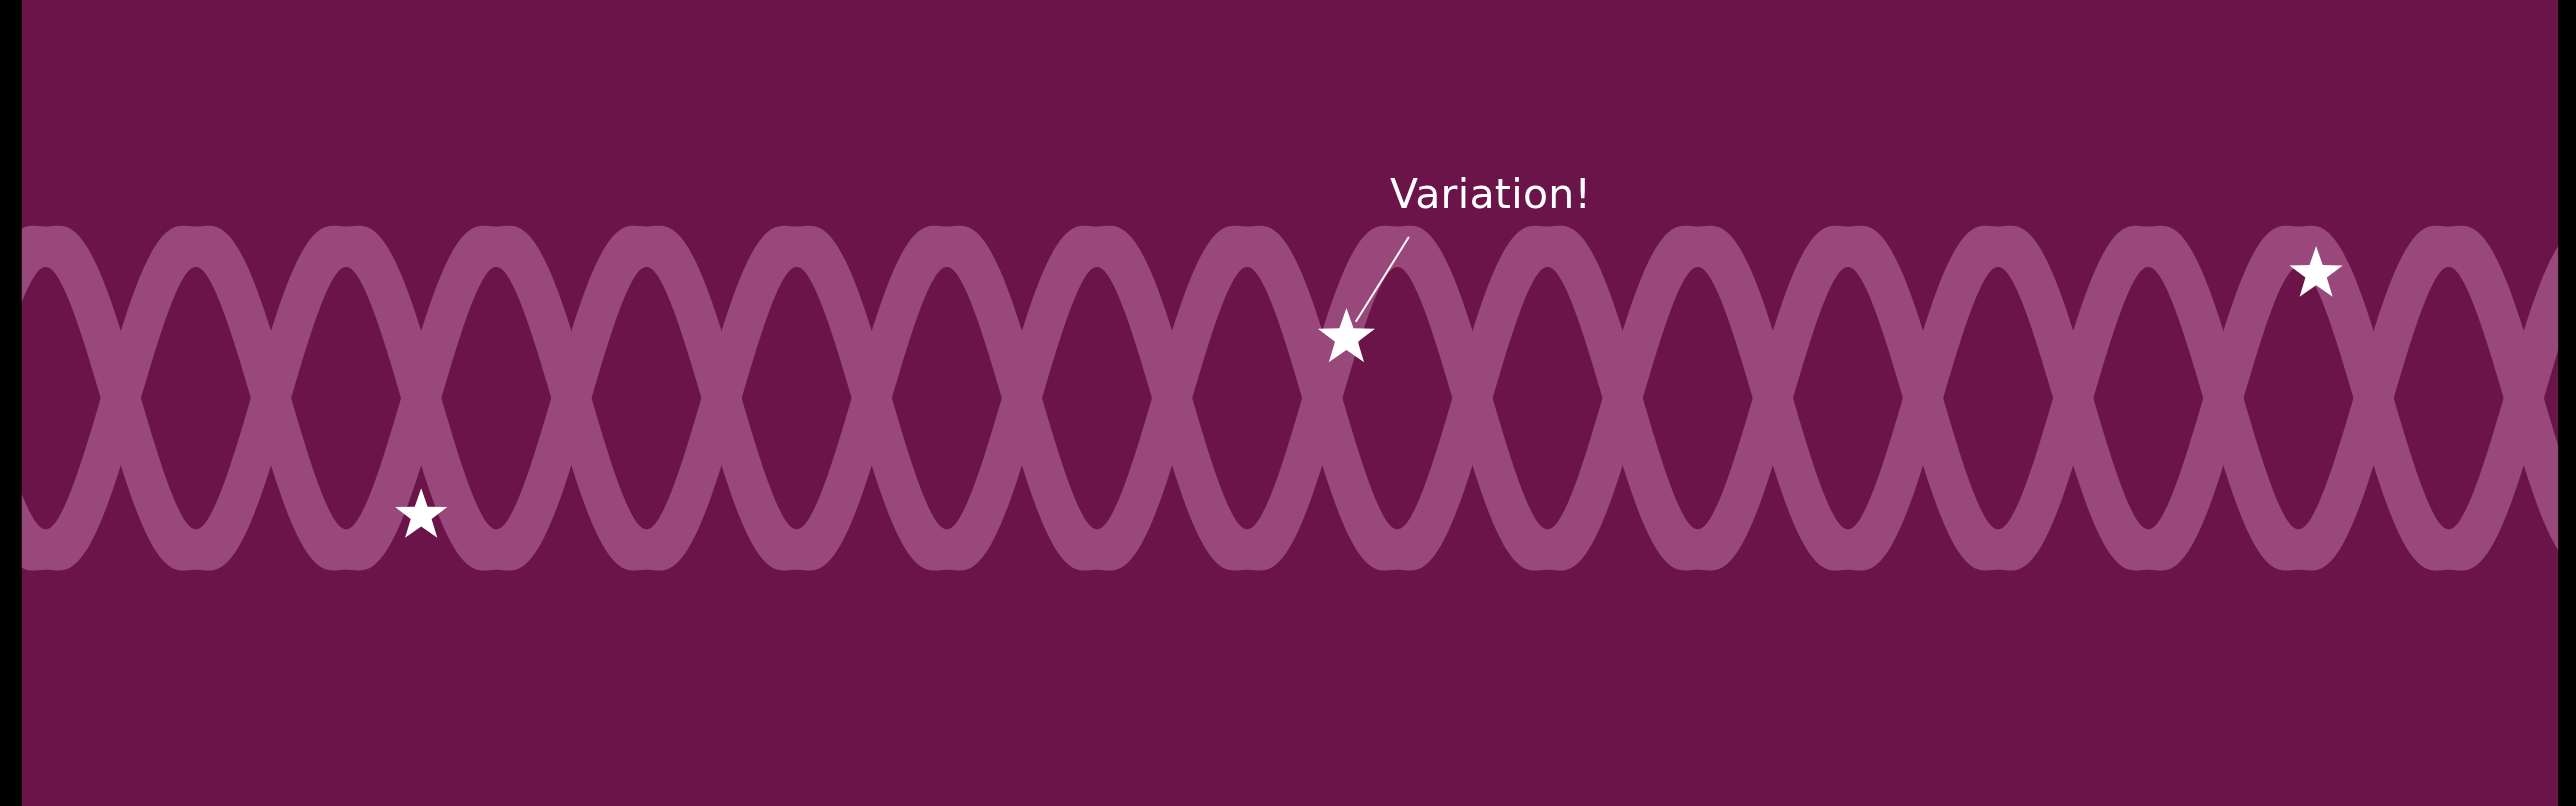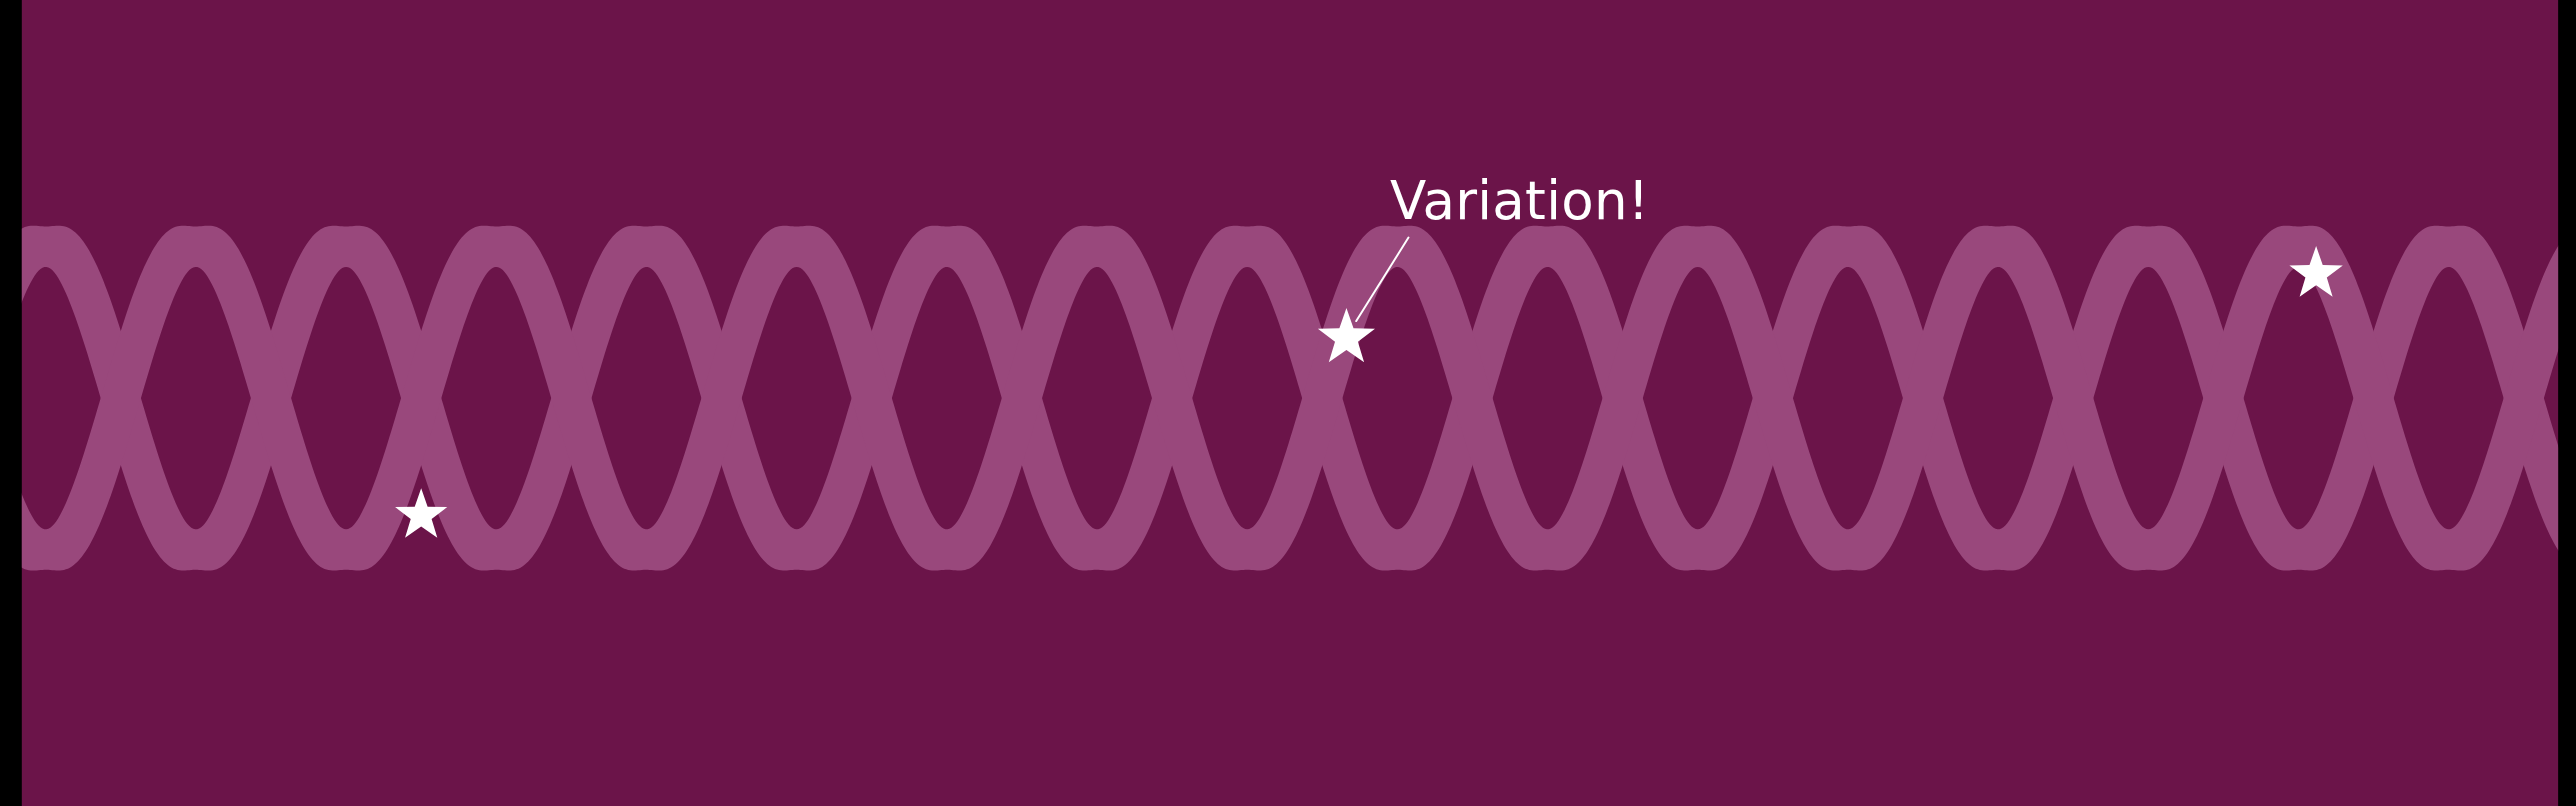--- a/index.html
+++ b/index.html
@@ -86,16 +86,16 @@
         <path d="M 2062.00,472.00 L 2072.82,503.11 L 2105.75,503.79 L 2079.50,523.69 L 2089.04,555.21 L 2062.00,536.40 L 2034.96,555.21 L 2044.50,523.69 L 2018.25,503.79 L 2051.18,503.11 Z" fill="#ffffff"></path>
         <path d="M 3547.00,377.00 L 3557.11,406.08 L 3587.90,406.71 L 3563.36,425.32 L 3572.27,454.79 L 3547.00,437.20 L 3521.73,454.79 L 3530.64,425.32 L 3506.10,406.71 L 3536.89,406.08 Z" fill="#ffffff"></path>
       </g>
 
     <line id="leader-line" x1="2157" y1="364" x2="2077" y2="492" stroke="#ffffff" stroke-width="3" stroke-linecap="round"></line>
 
     <rect id="border-left" x="0" y="0" width="33" height="1235" fill="#000000"></rect>
     <rect id="border-right" x="3918" y="0" width="27" height="1235" fill="#000000"></rect>
   </svg>
 
-  <div class="annotation-text" style="left: 1390px; top: 174px; font-size: 53px; color: rgb(255, 255, 255);">Variation!</div>
+  <div class="annotation-text" style="left: 1390px; top: 174px; font-size: 41px; color: rgb(255, 255, 255);">Variation!</div>
 
 </div>
 
 
 </body></html>

